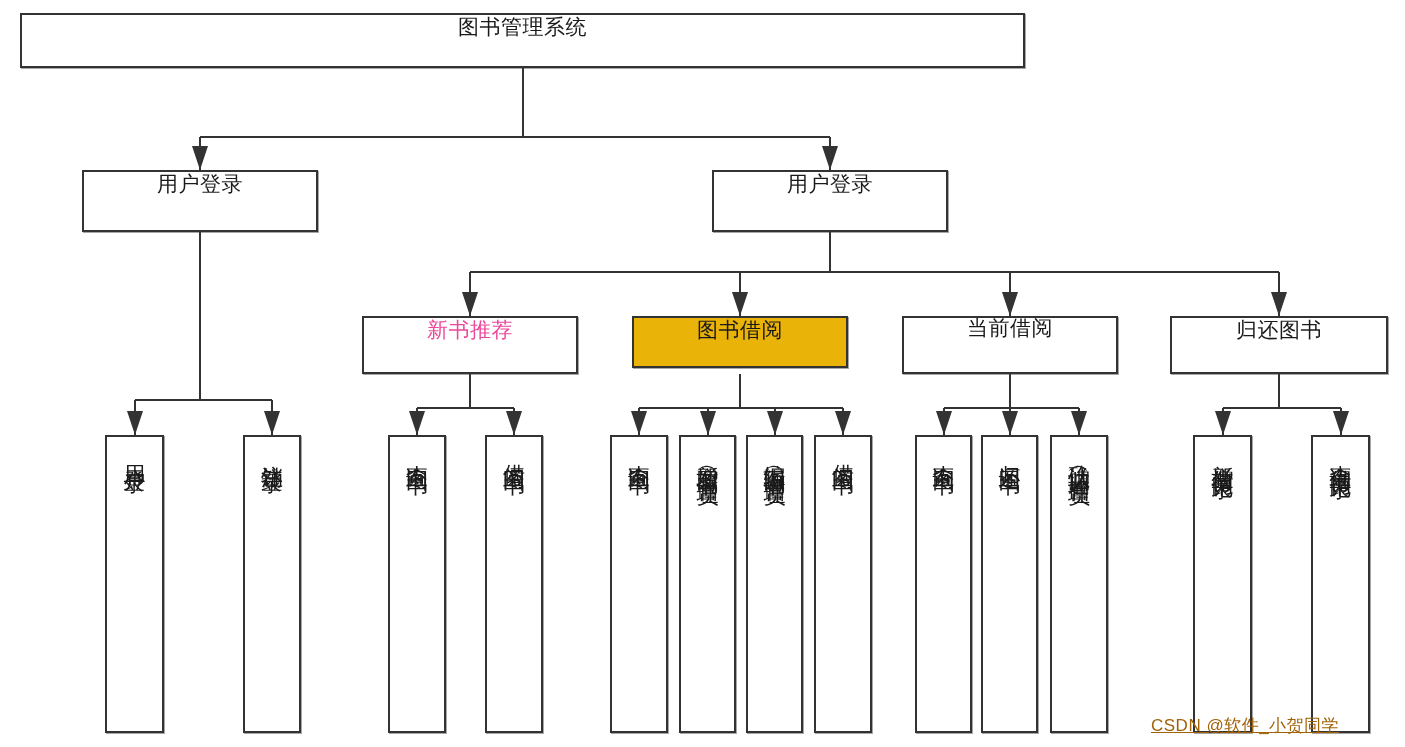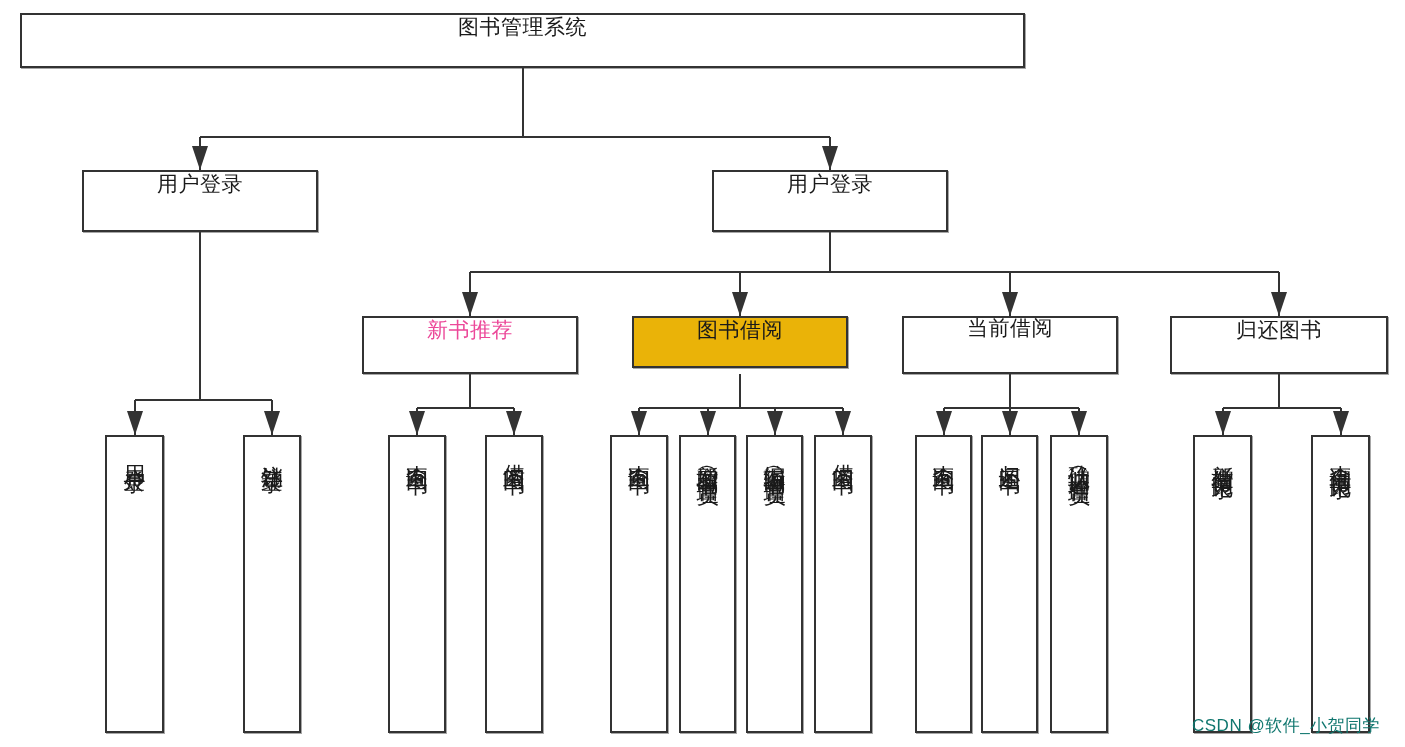--- a/index.html
+++ b/index.html
@@ -177,14 +177,14 @@
     </div>
     <div class="node vertical" style="left: 1050px; top: 435px; width: 58px; height: 298px; border-color: rgb(51, 51, 51); background: rgb(255, 255, 255);">
       <span class="node-label" style="color: rgb(26, 26, 26);">确认归还（管理员）</span>
     </div>
     <div class="node vertical" style="left: 1193px; top: 435px; width: 59px; height: 298px; border-color: rgb(51, 51, 51); background: rgb(255, 255, 255);">
       <span class="node-label" style="color: rgb(26, 26, 26);">新增借阅记录</span>
     </div>
     <div class="node vertical" style="left: 1311px; top: 435px; width: 59px; height: 298px; border-color: rgb(51, 51, 51); background: rgb(255, 255, 255);">
       <span class="node-label" style="color: rgb(26, 26, 26);">查询借阅记录</span>
     </div>
-    <div class="watermark" style="left: 1192px; top: 714px; color: #0f766e;">CSDN @软件_小贺同学</div>
+    <div class="watermark" style="left: 1151px; top: 714px; color: #a16207; text-decoration: underline;">CSDN @软件_小贺同学</div>
   </div>
 
 </body></html>

